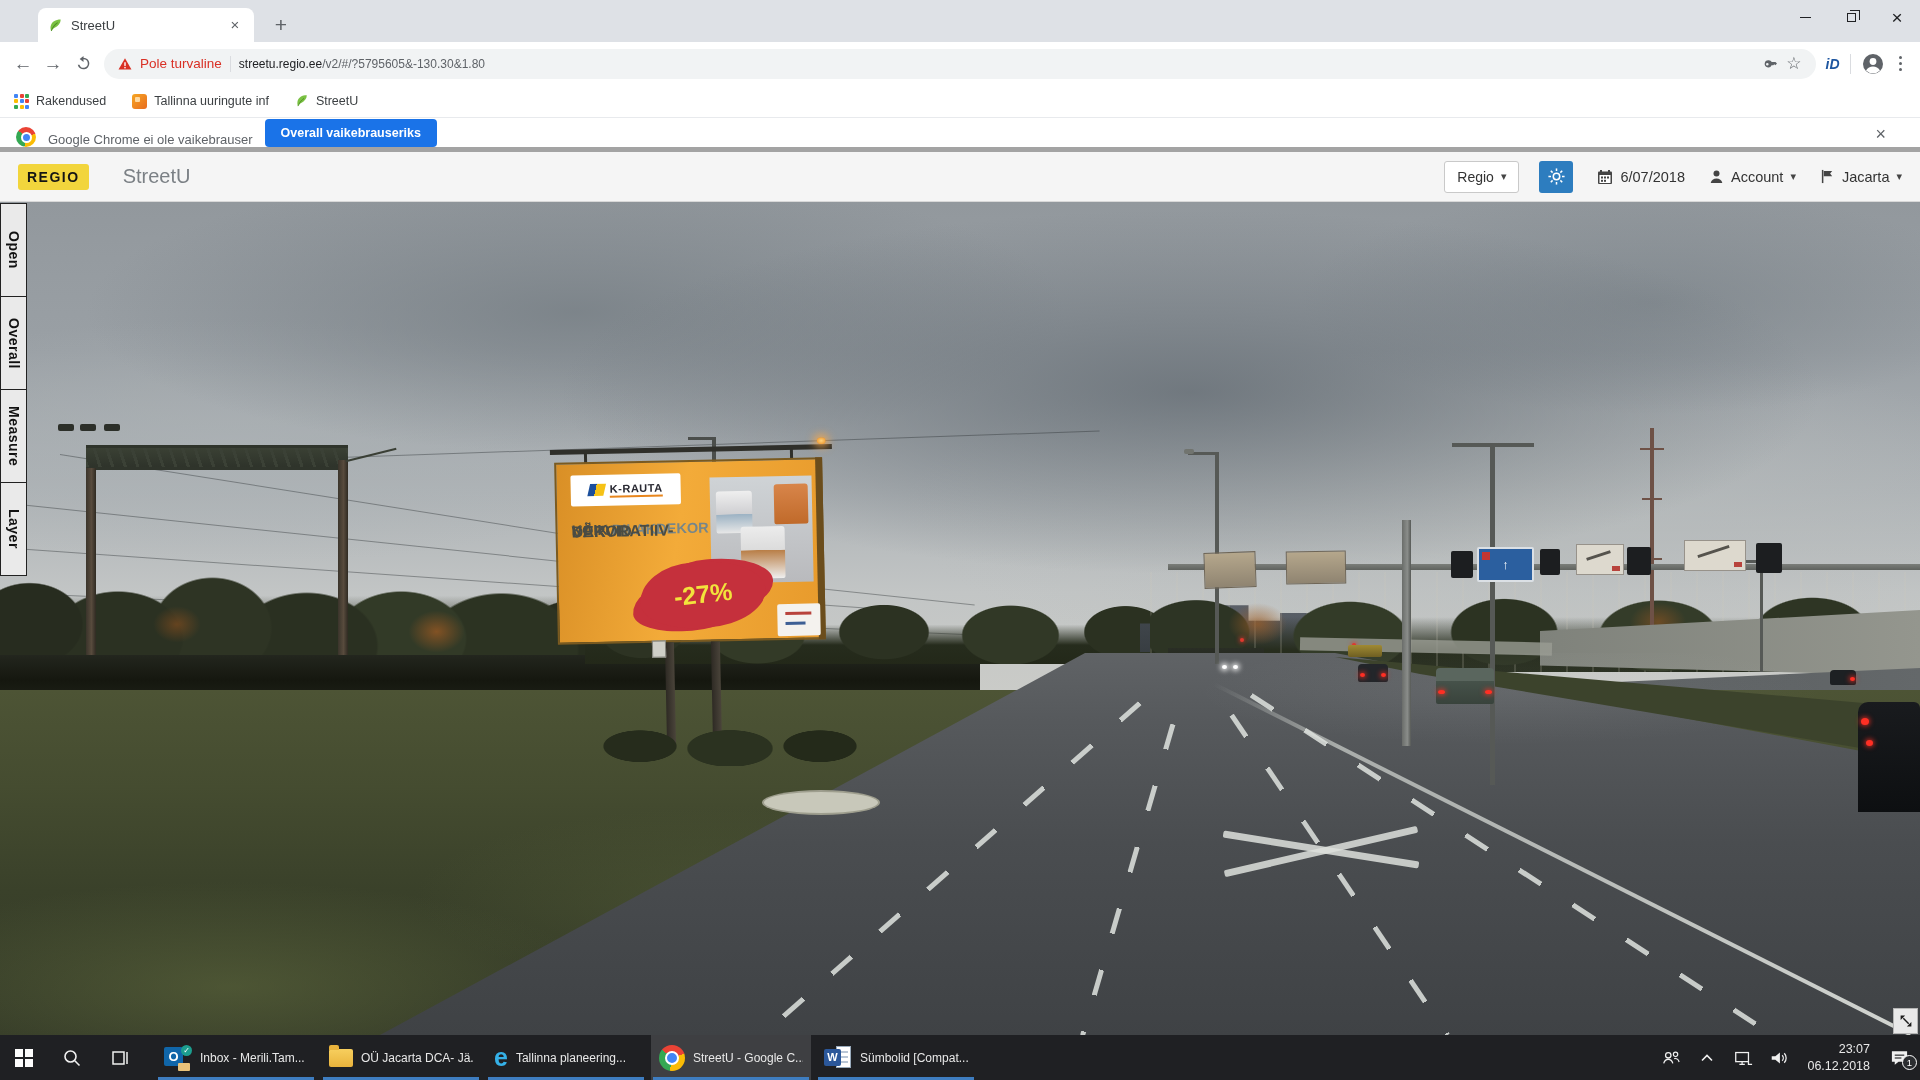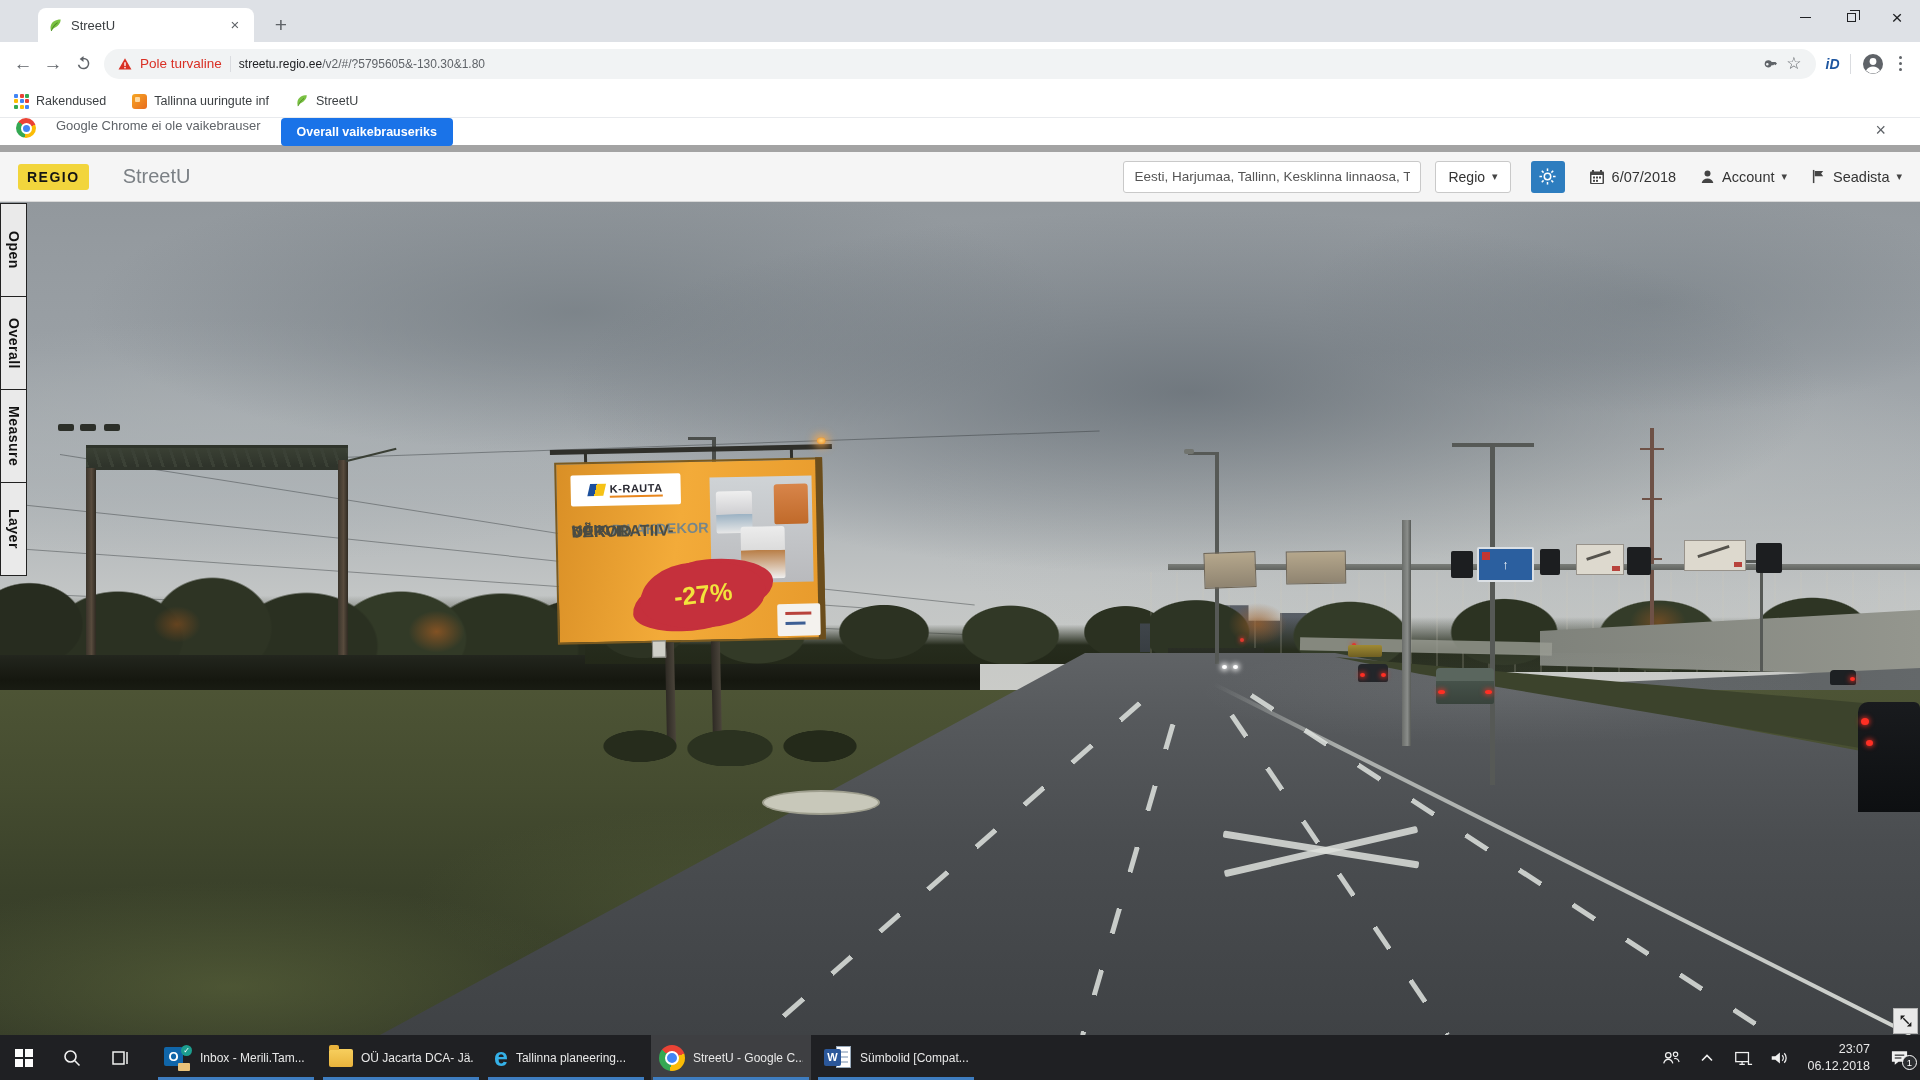--- a/index.html
+++ b/index.html
@@ -41,21 +41,21 @@
 
   
   .bookmarks { height:33px; background:#fff; border-bottom:1px solid #e8eaed; display:flex; align-items:center; padding:0 14px; gap:26px; }
   .bm-item { display:flex; align-items:center; gap:7px; font-size:12.5px; color:#3c4043; }
   .apps-grid { display:grid; grid-template-columns:4px 4px 4px; grid-gap:1.5px; }
   .apps-grid i { width:4px; height:4px; border-radius:1px; }
   .fav-orange { width:15px; height:15px; border-radius:3px; background:linear-gradient(135deg,#f6a623,#e86c1f); position:relative; }
   .fav-orange::after { content:""; position:absolute; left:3px; top:3px; width:5px; height:5px; background:#ffd9a0; border-radius:1px; }
 
   
-  .notifbar { height:34px; background:#fff; border-bottom:7px solid #a3a3a3; display:flex; align-items:flex-start; padding:0 16px; gap:20px; }
+  .notifbar { height:34px; background:#fff; border-bottom:5px solid #a3a3a3; display:flex; align-items:flex-end; padding:0 16px; gap:12px; }
   .notif-msg { font-size:13px; color:#5f6368; }
   .notif-action { background:#1a73e8; color:#fff; border:none; font-size:12.5px; font-weight:700;
                   padding:7px 16px; border-radius:4px; font-family:inherit; }
   .notif-close { margin-left:auto; margin-right:10px; color:#5f6368; font-size:18px; padding:2px 8px; }
 
   
   .appheader { height:50px; background:#f5f5f5; border-bottom:1px solid #d8d8d8; display:flex; align-items:center; padding:0 18px; }
   .regio-logo { background:#f2d53c; color:#141414; font-weight:800; font-size:14px; letter-spacing:1.5px;
                 padding:5px 9px; border-radius:3px; }
   .app-title { color:#7b8085; font-size:20px; margin-left:34px; font-weight:400; }
@@ -418,21 +418,20 @@
     <span class="ic-chrome small"></span>
     <span class="notif-msg">Google Chrome ei ole vaikebrauser</span>
     <button class="notif-action">Overall vaikebrauseriks</button>
     <span class="notif-close">×</span>
   </div>
 
   <div class="appheader">
     <span class="regio-logo">REGIO</span>
     <span class="app-title">StreetU</span>
     <div class="hdr-right">
-      <input class="loc-search" value="Eesti, Harjumaa, Tallinn, Kesklinna linnaosa, T" style="">
       <div class="regio-btn">
         <span>Regio</span>
         <span class="caret">▾</span>
       </div>
       <div class="sun-btn">
         <svg width="19" height="19" viewBox="0 0 20 20">
             <circle cx="10" cy="10" r="3.4" fill="none" stroke="#fff" stroke-width="1.6"></circle>
             <g stroke="#fff" stroke-width="1.6">
               <line x1="10" y1="1.5" x2="10" y2="4.2"></line>
               <line x1="10" y1="15.8" x2="10" y2="18.5"></line>
@@ -467,21 +466,21 @@
             <path d="M1.8 15c.6-3.4 3.1-5 6.2-5s5.6 1.6 6.2 5z" fill="#444"></path>
           </svg>
         <span>Account</span>
         <span class="caret">▾</span>
       </div>
       <div class="hdr-group pad">
         <svg width="15" height="15" viewBox="0 0 16 16">
             <rect x="2" y="1" width="1.6" height="14" fill="#444"></rect>
             <path d="M4 2h9l-2.2 2.8L13 7.6H4z" fill="#444"></path>
           </svg>
-        <span>Seadista</span>
+        <span>Jacarta</span>
         <span class="caret">▾</span>
       </div>
     </div>
   </div>
 
   <div class="viewport">
     <div class="scene">
       <div class="sky"></div>
       <div class="wire w1"></div>
       <div class="wire w2"></div>

